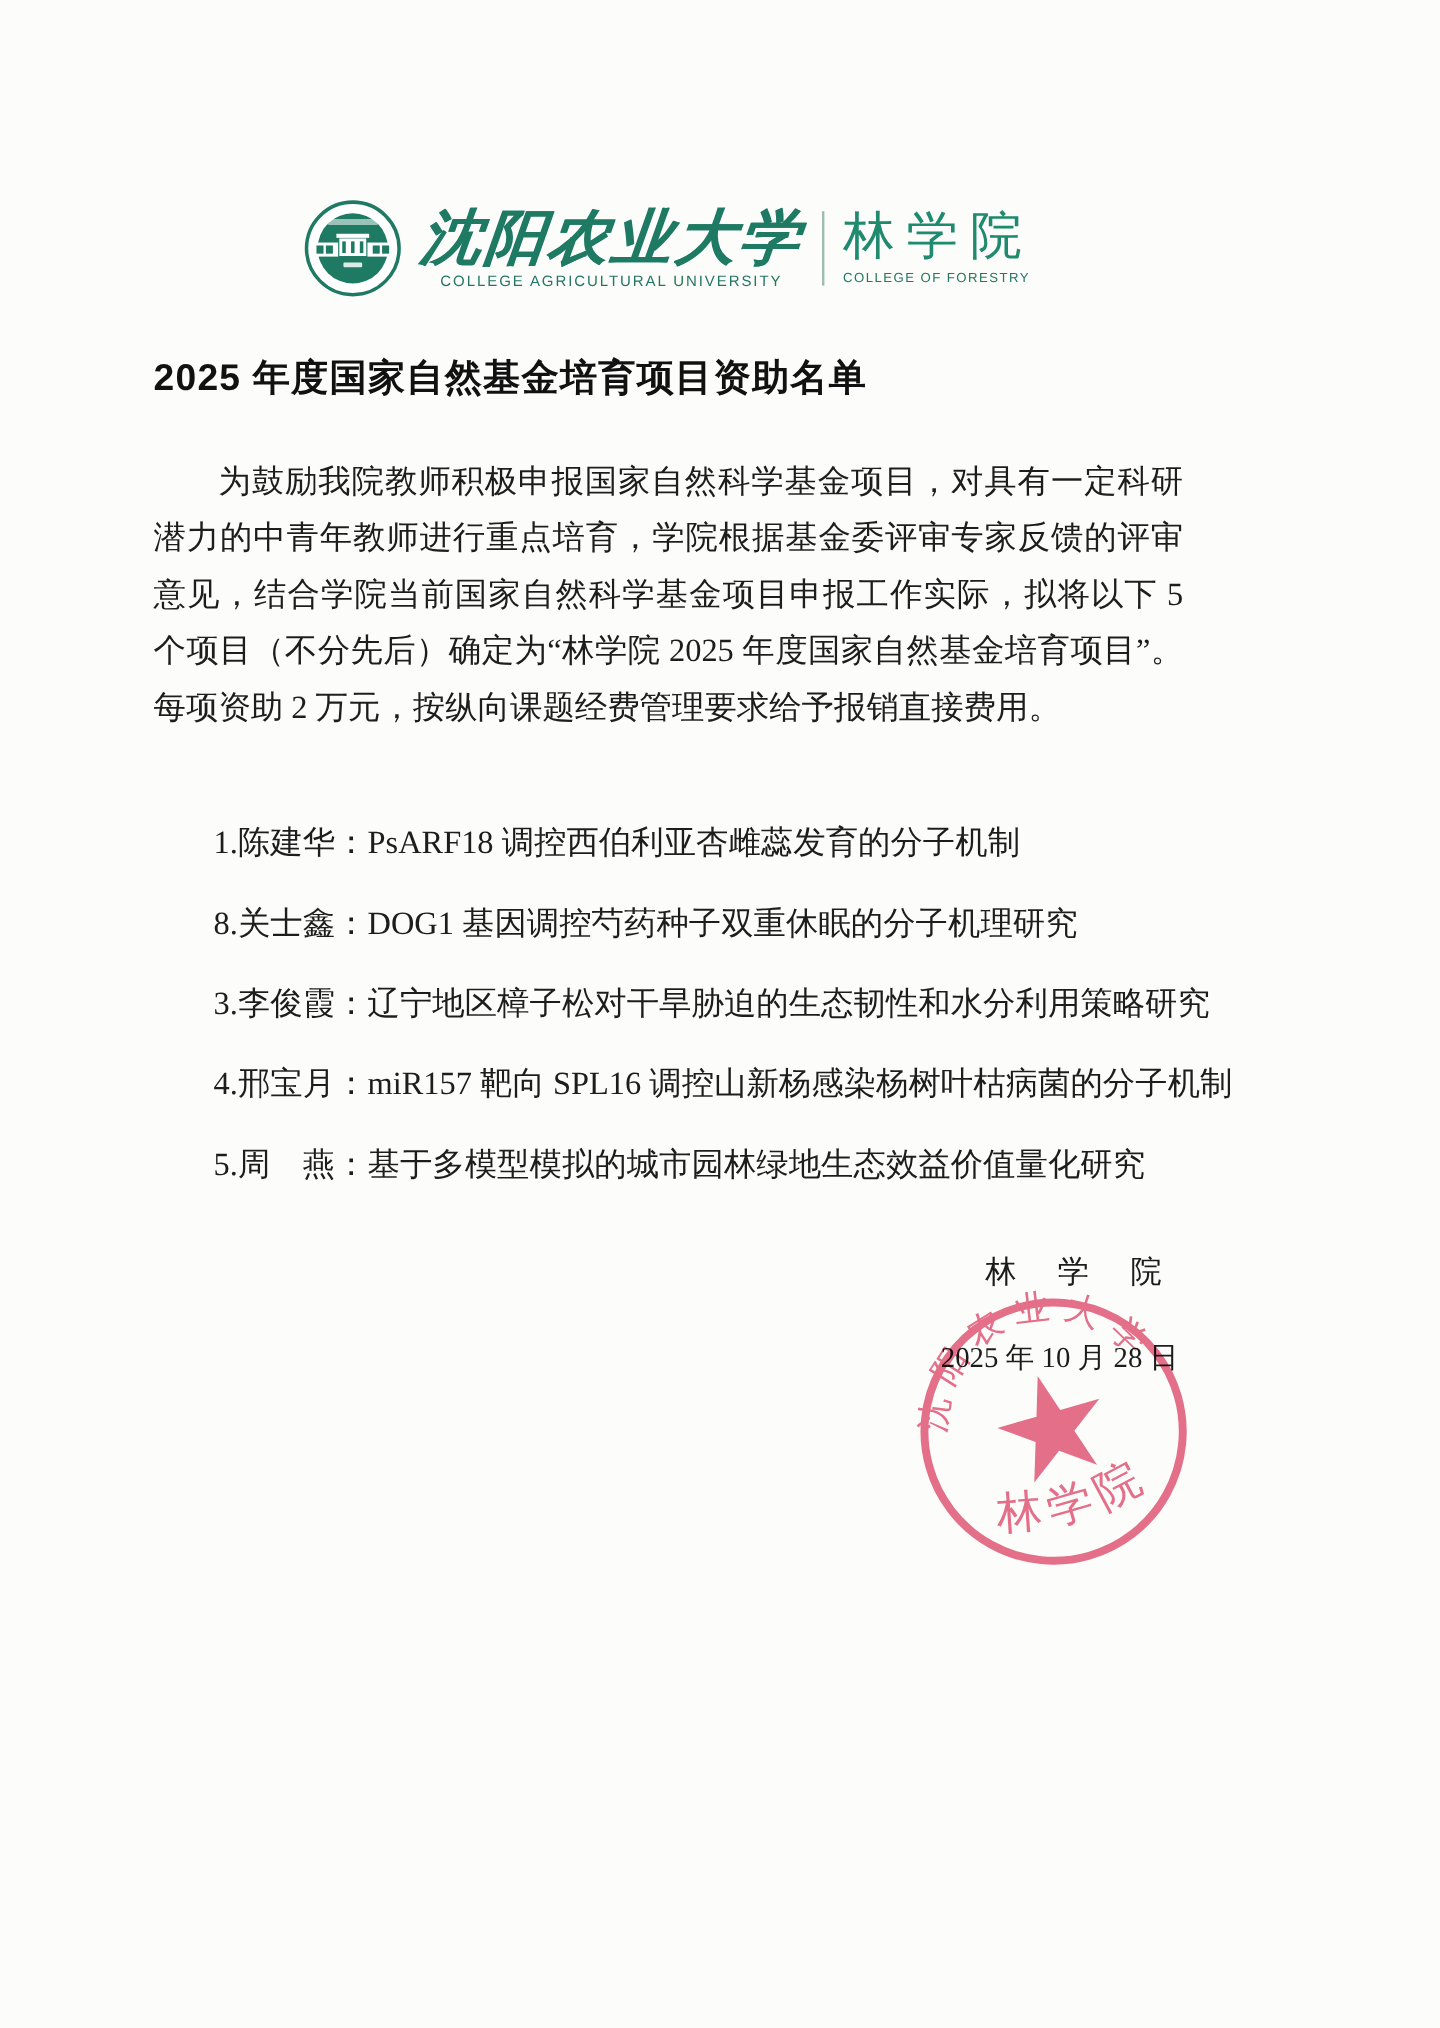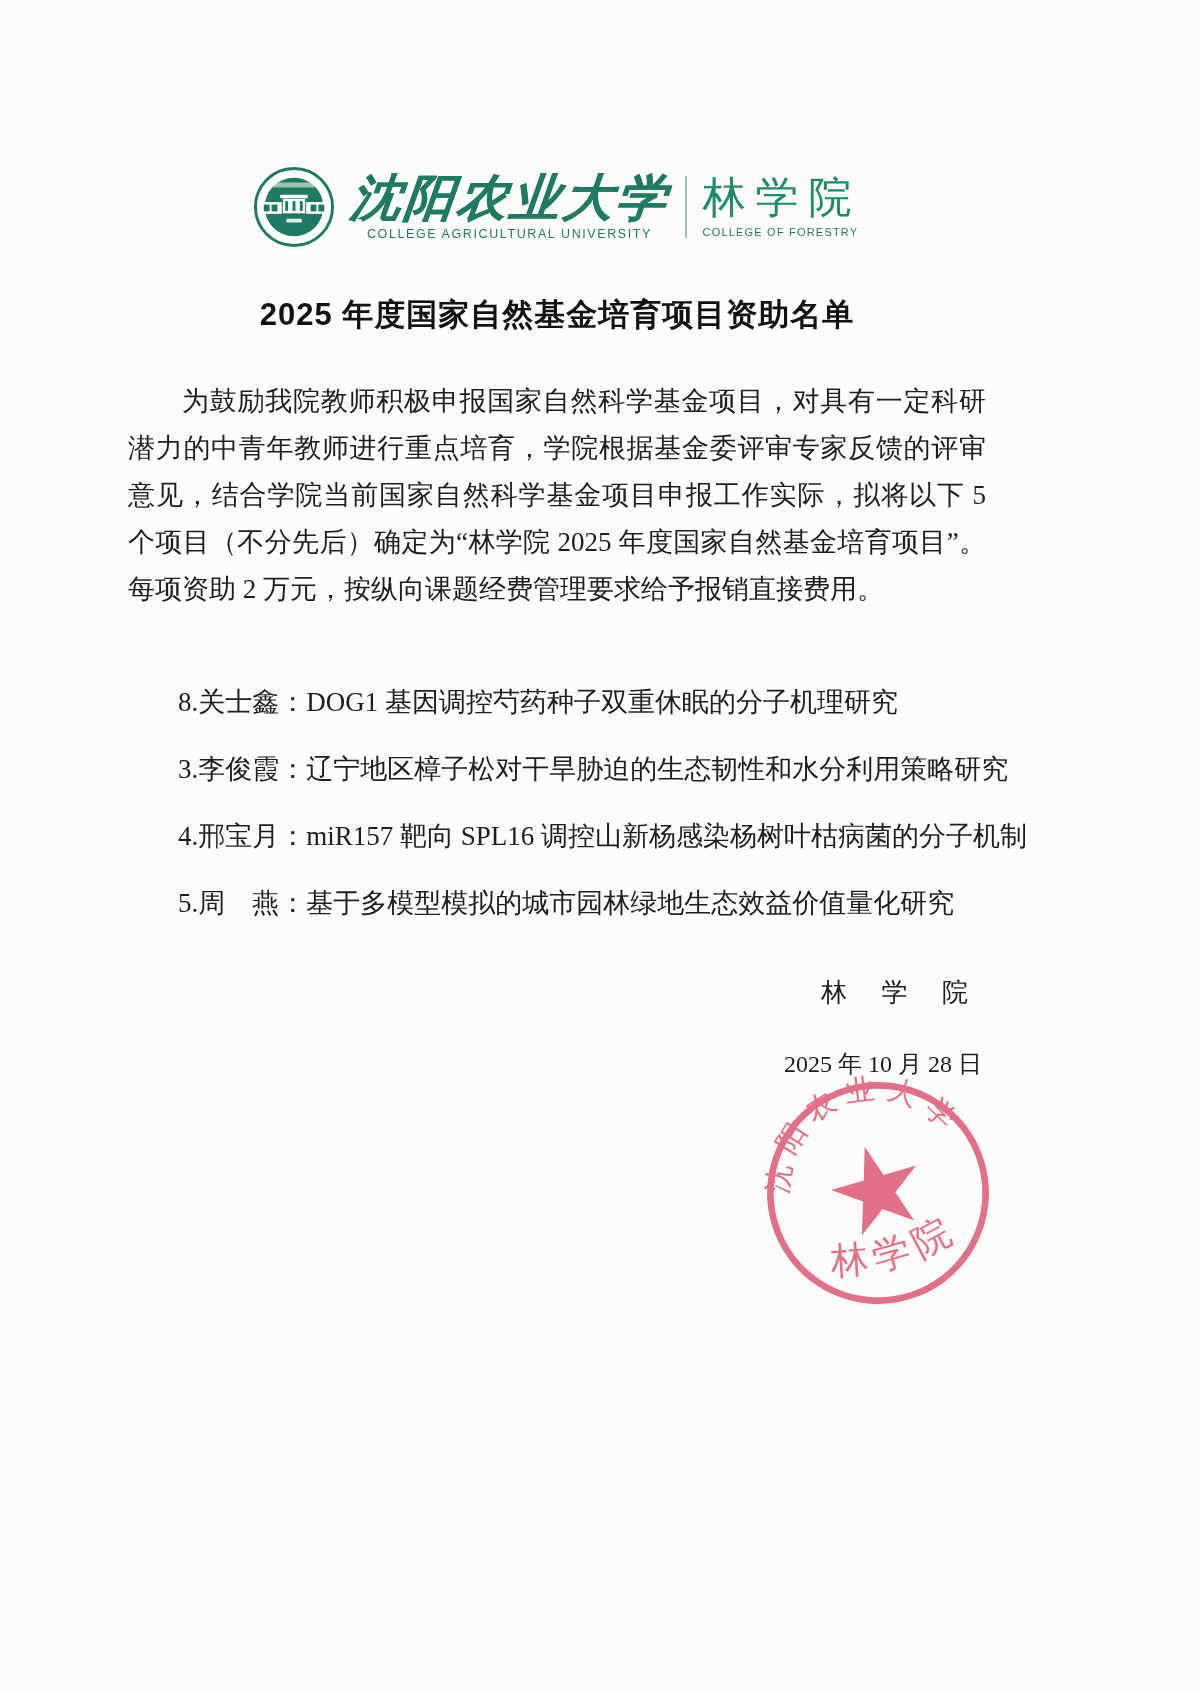--- a/index.html
+++ b/index.html
@@ -69,21 +69,21 @@
     font-family: "Liberation Sans", "DejaVu Sans", sans-serif;
     font-size: 11px;
     letter-spacing: 1.2px;
     color: #237662;
     margin-top: 7px;
     white-space: nowrap;
   }
   
   .doc-title {
     margin-top: 46px;
-    text-align: center;
+    text-align: left;
     font-family: "Liberation Sans", "DejaVu Sans", sans-serif;
     font-weight: bold;
     font-size: 31px;
     letter-spacing: 1px;
     color: #111;
   }
   
   .body-par {
     margin-top: 42px;
     font-size: 27px;
@@ -169,20 +169,21 @@
         <div class="col-cn">林学院</div>
         <div class="col-en">COLLEGE OF FORESTRY</div>
       </div>
     </header>
 
     <h1 class="doc-title">2025 年度国家自然基金培育项目资助名单</h1>
 
     <p class="body-par">为鼓励我院教师积极申报国家自然科学基金项目，对具有一定科研潜力的中青年教师进行重点培育，学院根据基金委评审专家反馈的评审意见，结合学院当前国家自然科学基金项目申报工作实际，拟将以下 5 个项目（不分先后）确定为“林学院 2025 年度国家自然基金培育项目”。每项资助 2 万元，按纵向课题经费管理要求给予报销直接费用。</p>
 
     <ul class="project-list">
+      <li class="project-item">1.陈建华：PsARF18 调控西伯利亚杏雌蕊发育的分子机制</li>
       <li class="project-item">8.关士鑫：DOG1 基因调控芍药种子双重休眠的分子机理研究</li>
       <li class="project-item">3.李俊霞：辽宁地区樟子松对干旱胁迫的生态韧性和水分利用策略研究</li>
       <li class="project-item">4.邢宝月：miR157 靶向 SPL16 调控山新杨感染杨树叶枯病菌的分子机制</li>
       <li class="project-item">5.周　燕：基于多模型模拟的城市园林绿地生态效益价值量化研究</li>
     </ul>
 
     <div class="sig-block">
       <div class="sig-org">林 学 院</div>
       <div class="sig-date">2025 年 10 月 28 日</div>
     </div>

